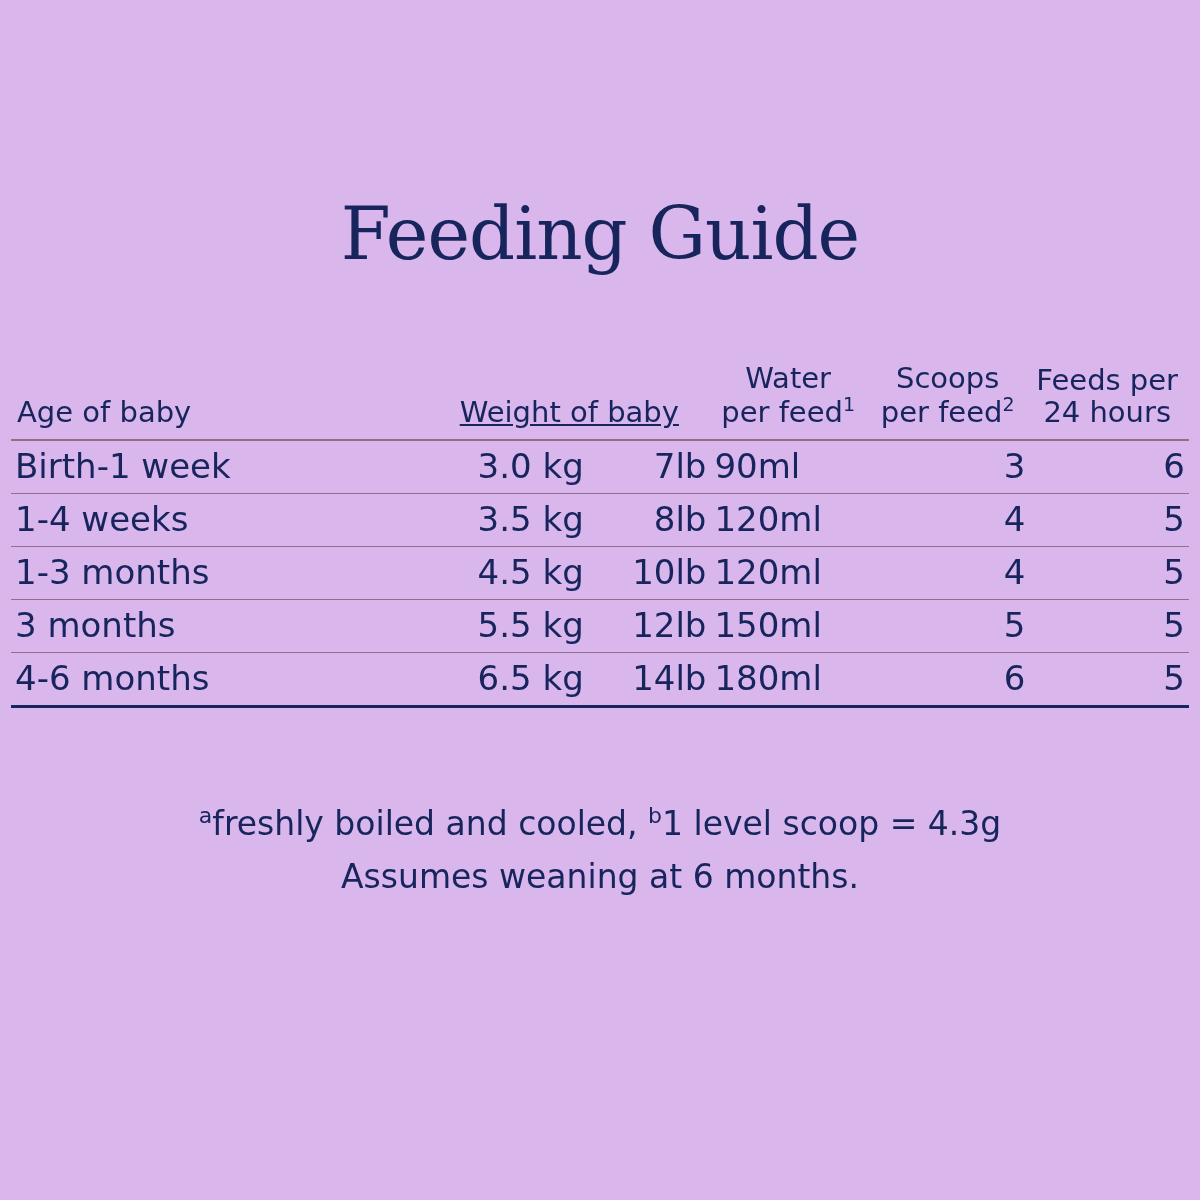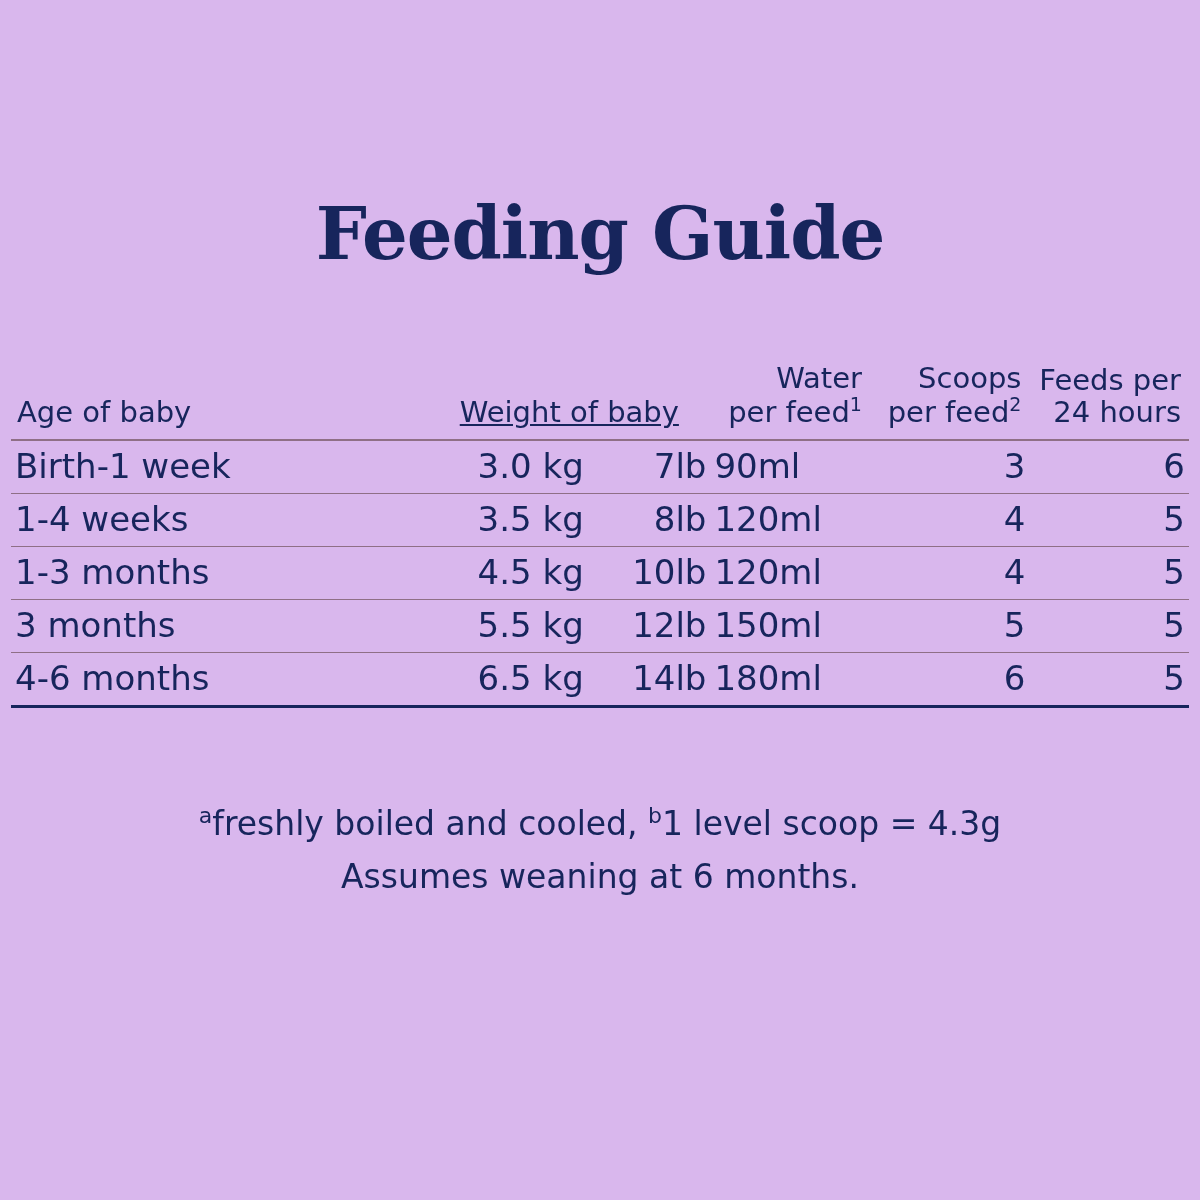--- a/index.html
+++ b/index.html
@@ -16,21 +16,21 @@
   }
   .page {
     position: relative;
     width: 1200px;
     height: 1200px;
     box-sizing: border-box;
   }
   .title {
     text-align: center;
     font-family: "DejaVu Serif", serif;
-    font-weight: bold;
+    font-weight: normal;
     font-size: 72px;
     color: #17255c;
     letter-spacing: -1px;
     padding-top: 198px;
     line-height: 1;
   }
   .table-wrap {
     margin: 0 auto;
     width: 1178px;
     padding-top: 92px;
@@ -51,21 +51,21 @@
   }
   table.guide thead th.left {
     text-align: left;
     padding-left: 6px;
   }
   table.guide thead th.ctr {
     text-align: center;
     text-decoration: underline;
   }
   table.guide thead th.rgt {
-    text-align: right;
+    text-align: center;
     padding-right: 8px;
   }
   table.guide thead tr th {
     border-bottom: 2px solid #8f6f86;
   }
   table.guide tbody td {
     padding: 6px 4px 7px 4px;
     border-bottom: 1px solid #8f6f86;
     line-height: 1.15;
     font-size: 34px;

